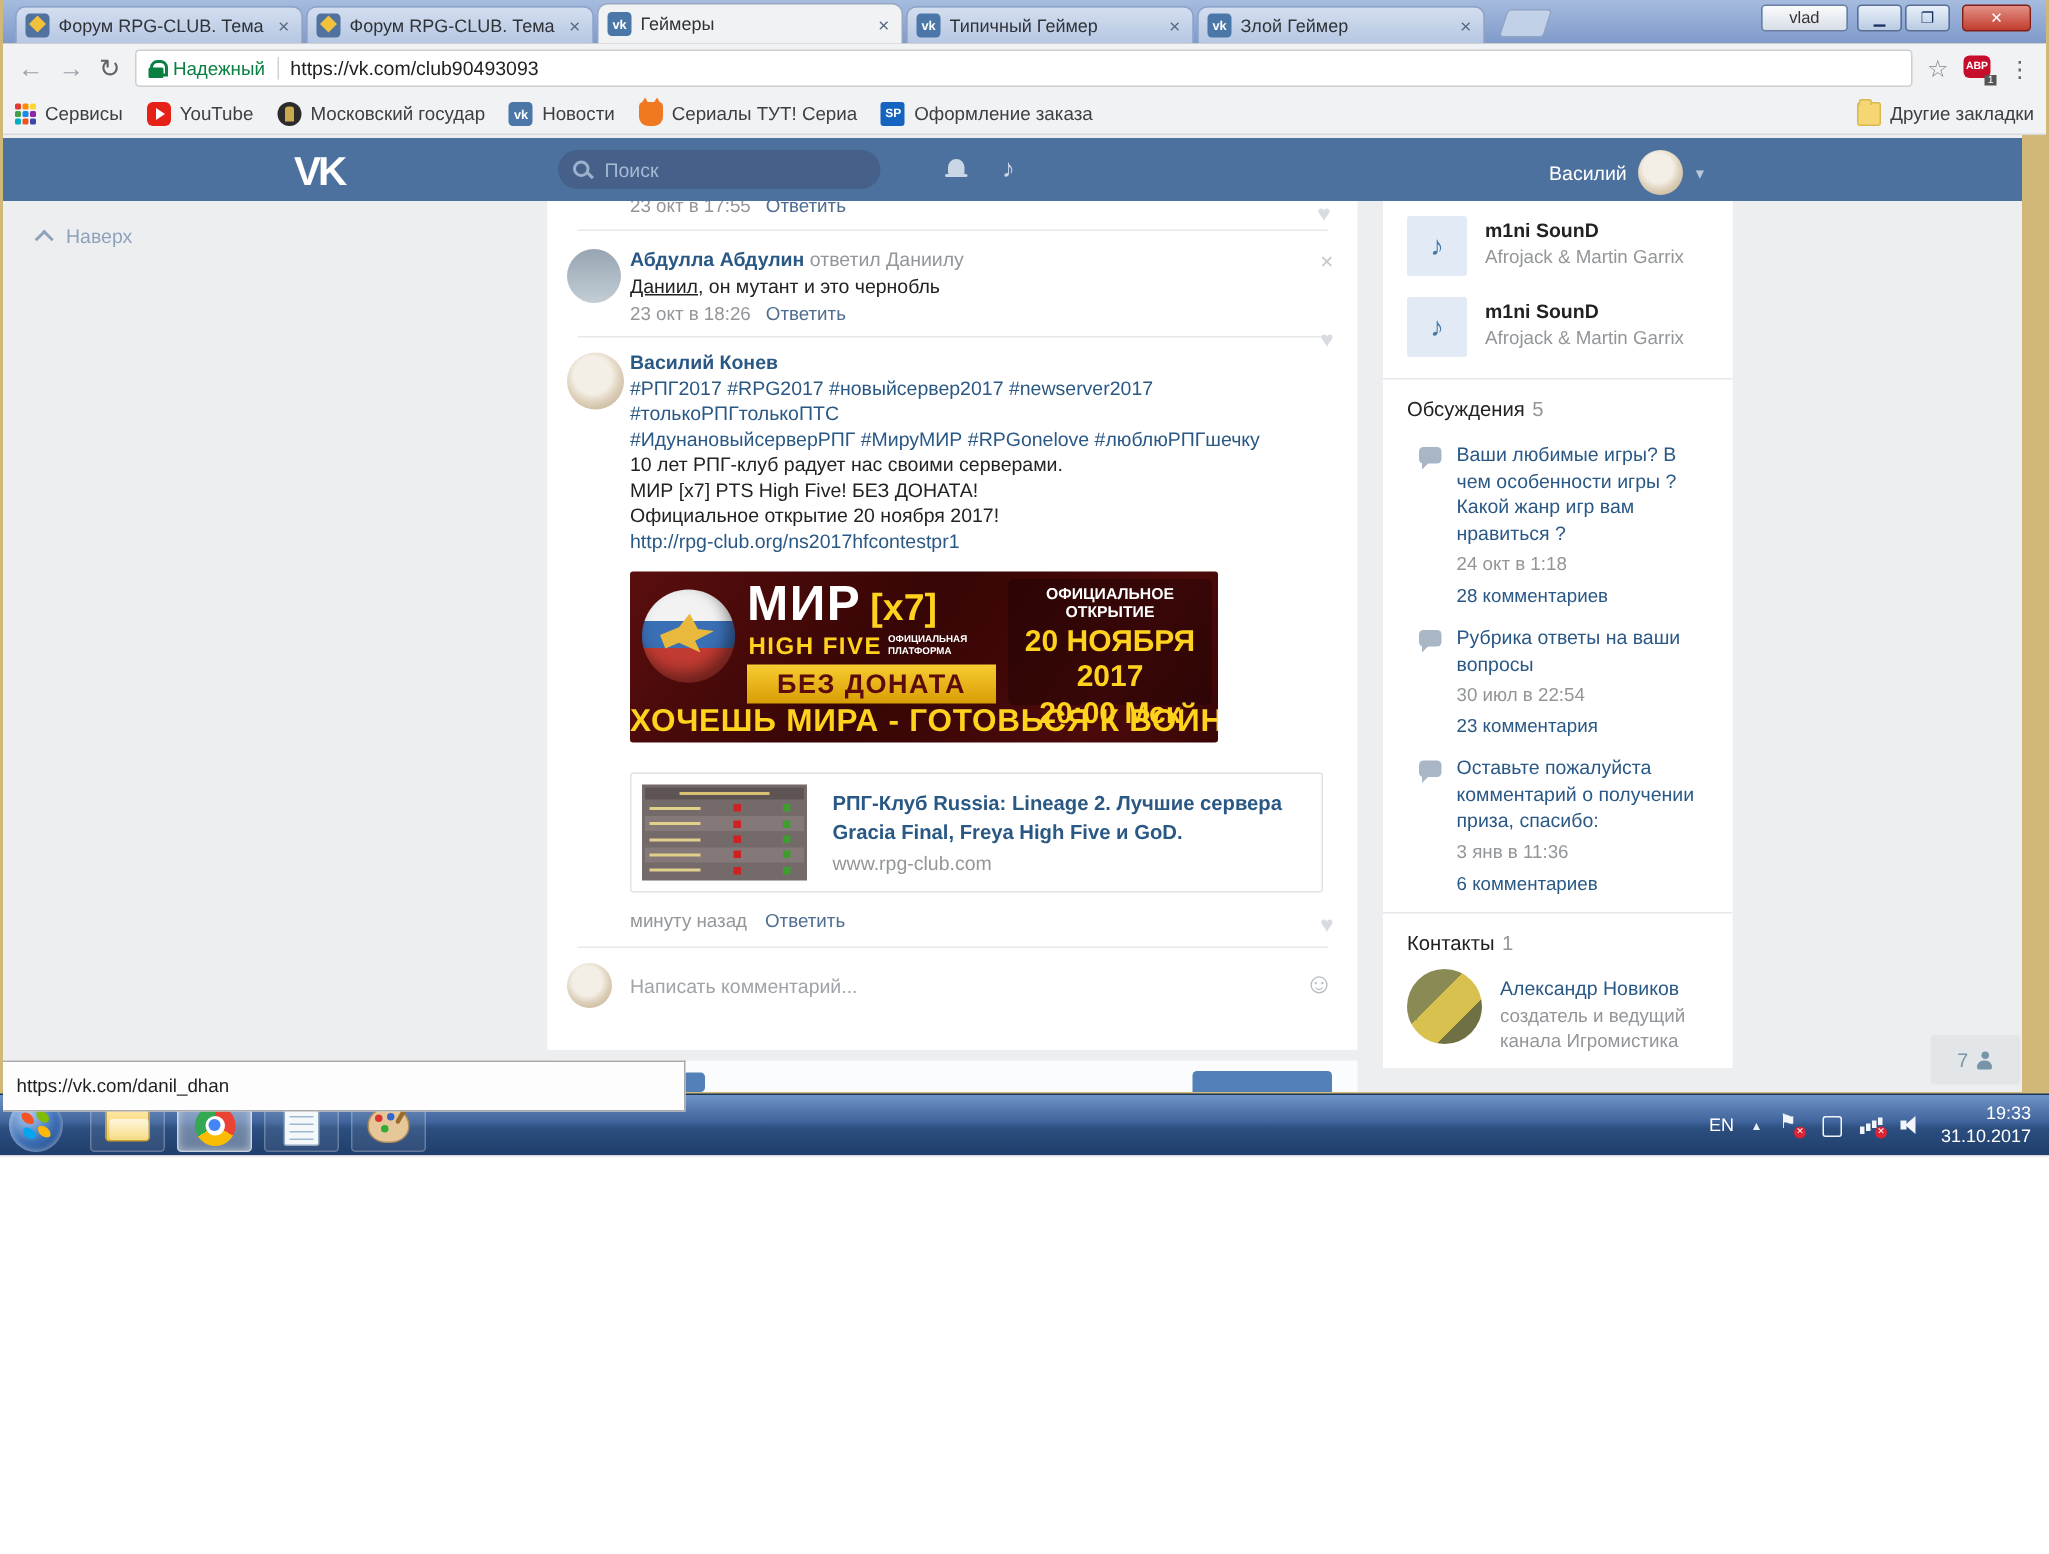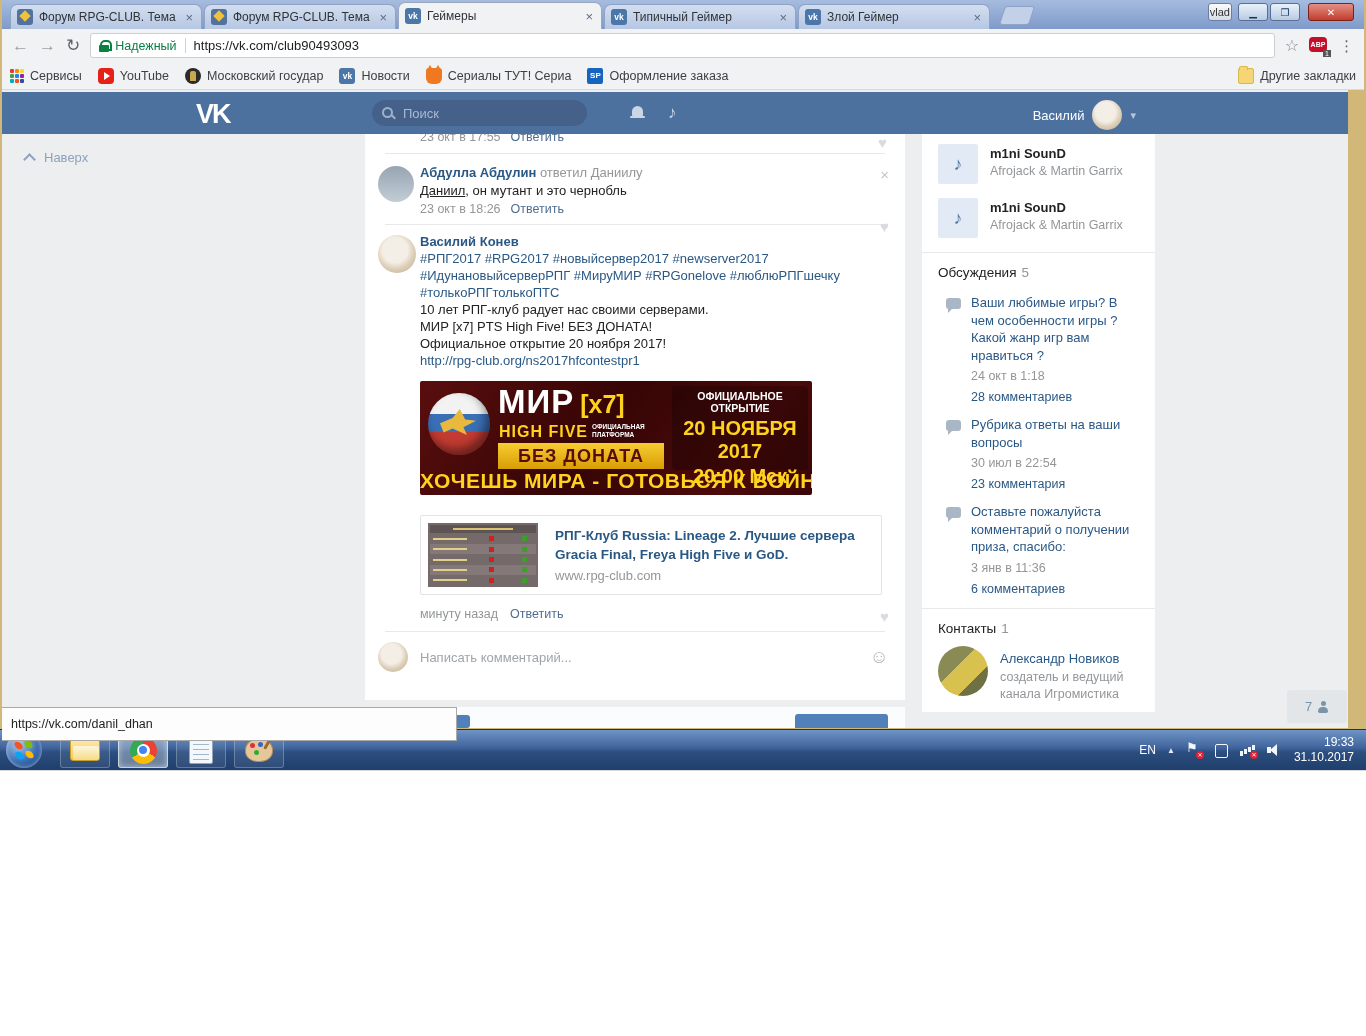--- a/index.html
+++ b/index.html
@@ -22,21 +22,21 @@
   .tab-close { font-size:13px; color:#5c6b84; cursor:default; padding:0 2px; }
   .favicon { width:16px; height:16px; border-radius:3px; flex:none; position:relative; }
   .fav-vk { background:#4a76a8; color:#fff; font-size:8.5px; font-weight:bold; display:flex; align-items:center; justify-content:center; }
   .fav-rpg { background:#51719e; }
   .fav-rpg::before { content:""; position:absolute; left:4px; top:3px; width:8px; height:8px; background:#f0c23c; transform:rotate(45deg); }
   .newtab { position:absolute; top:6px; width:30px; height:19px; background:#c3d1e8; border:1px solid #8fa3c6; transform:skewX(-18deg); border-radius:3px; }
   .win-btn { position:absolute; top:3px; height:18px; border:1px solid #5a6f94; border-radius:3px;
     display:flex; align-items:center; justify-content:center; font-size:10px; color:#17335e;
     background:linear-gradient(#e9f1fa,#b9cbe2); }
   .win-close { background:linear-gradient(#e49086,#c13c2e); color:#fff; border-color:#7c2018; }
-  .profile-pill { position:absolute; top:3px; height:18px; padding:0 1px; border:1px solid #6b7da0; border-radius:3px;
+  .profile-pill { position:absolute; top:3px; height:18px; padding:0 18px; border:1px solid #6b7da0; border-radius:3px;
     background:linear-gradient(#fafbfc,#d7dde6); font-size:11px; color:#333; display:flex; align-items:center; }
 
   
   .toolbar { position:absolute; left:2px; top:29px; width:1362px; height:33px; background:#f1f2f4; display:flex; align-items:center; }
   .nav-ic { font-size:17px; color:#9aa0a6; margin-left:10px; }
   .nav-ic.dark { color:#5f6368; }
   .omnibox { margin-left:10px; flex:1; height:25px; background:#fff; border:1px solid #cdced0; border-radius:3px;
     display:flex; align-items:center; padding:0 8px; }
   .lock { position:relative; width:10px; height:12px; margin-right:6px; }
   .lock::before { content:""; position:absolute; left:1px; top:0; width:8px; height:7px; border:2px solid #0b8043; border-radius:5px 5px 0 0; }
@@ -388,22 +388,22 @@
           </div>
           <span class="x-close">×</span>
           <span class="heart c-heart">♥</span>
         </div>
         <div class="divider"></div>
 
         <div class="post">
           <span class="avatar av-dog" style="width:38px;height:38px;top:10px;"></span>
           <div class="pline"><span class="name-link">Василий Конев</span></div>
           <div class="pline tag">#РПГ2017 #RPG2017 #новыйсервер2017 #newserver2017</div>
+          <div class="pline tag">#толькоРПГтолькоПТС</div>
           <div class="pline tag">#ИдунановыйсерверРПГ #МируМИР #RPGonelove #люблюРПГшечку</div>
-          <div class="pline tag">#толькоРПГтолькоПТС</div>
           <div class="pline">10 лет РПГ-клуб радует нас своими серверами.</div>
           <div class="pline">МИР [x7] PTS High Five! БЕЗ ДОНАТА!</div>
           <div class="pline">Официальное открытие 20 ноября 2017!</div>
           <div class="pline plink">http://rpg-club.org/ns2017hfcontestpr1</div>
 
           <div class="banner">
             <span class="globe"></span>
             <div class="bn-title">
               <span class="bn-mir">МИР</span>
               <span class="bn-rate">[x7]</span>

